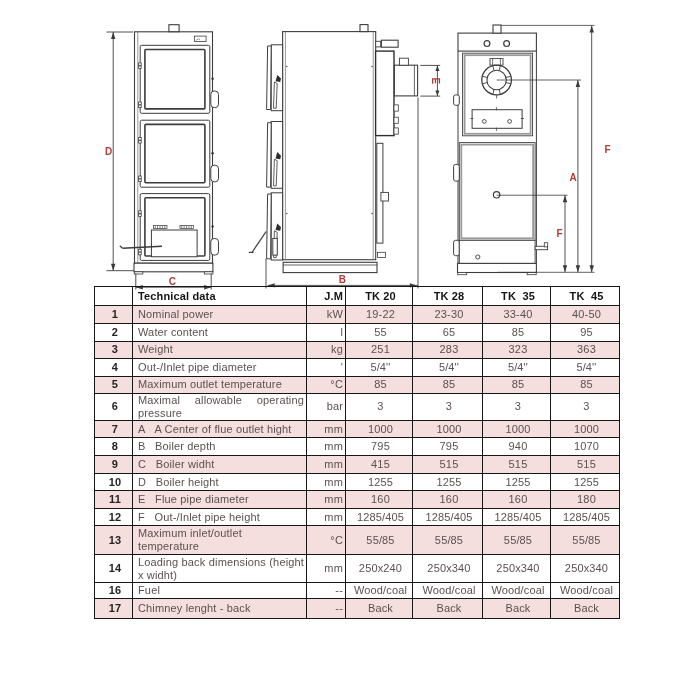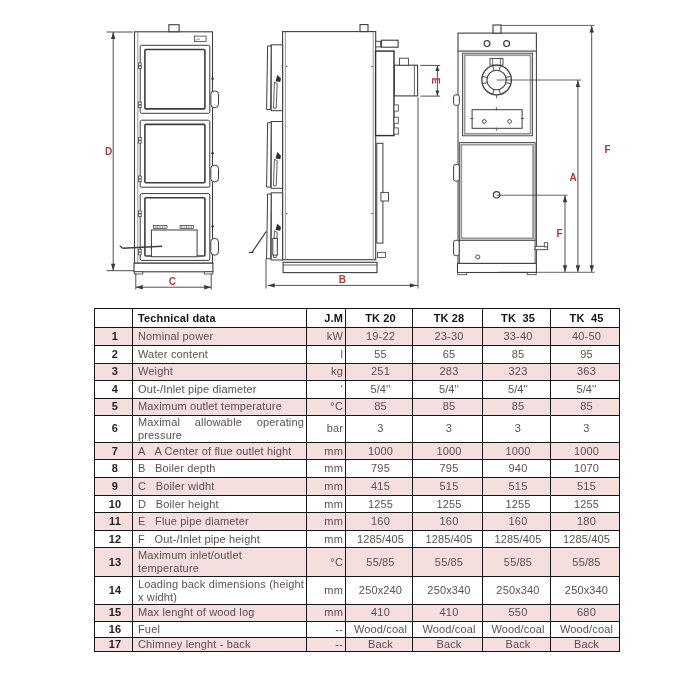--- a/index.html
+++ b/index.html
@@ -1,19 +1,19 @@
 <!DOCTYPE html>
 <html><head>
 <meta charset="utf-8">
 <style>
   html,body{margin:0;padding:0;background:#fff;}
   .page{position:relative;width:700px;height:700px;background:#fff;overflow:hidden;
         font-family:"Liberation Sans",sans-serif;}
   .dwg{position:absolute;left:0;top:0;filter:blur(0.35px);}
-  table.td{position:absolute;left:94px;top:308px;border-collapse:collapse;table-layout:fixed;
+  table.td{position:absolute;left:94px;top:286px;border-collapse:collapse;table-layout:fixed;
         width:525px;font-size:11px;color:#5b5150;letter-spacing:0.15px;}
   table.td td{border:1.5px solid #161616;padding:0 2px 0 5px;vertical-align:middle;line-height:1.18;
         overflow:hidden;}
   td.num{font-weight:bold;color:#272324;text-align:center;padding:0;}
   td.jm{text-align:right;padding:0;}
   td.v{text-align:center;padding:0;}
   tr.pink td{background:#f4dede;}
   tr.hd td{font-weight:bold;color:#141414;}
   .just{text-align:justify;text-align-last:auto;}
 </style>
@@ -479,41 +479,32 @@
           <td>
             <div class="just">Loading back dimensions (height x widht)</div>
           </td>
           <td class="jm">mm</td>
           <td class="v">250x240</td>
           <td class="v">250x340</td>
           <td class="v">250x340</td>
           <td class="v">250x340</td>
         </tr>
 
-<tr class="pink" style="height:16.8px">
-          <td class="num">15</td>
-          <td>Max lenght of wood log</td>
-          <td class="jm">mm</td>
-          <td class="v">410</td>
-          <td class="v">410</td>
-          <td class="v">550</td>
-          <td class="v">680</td>
-        </tr>
 
 <tr style="height:16.6px">
           <td class="num">16</td>
           <td>Fuel</td>
           <td class="jm">--</td>
           <td class="v">Wood/coal</td>
           <td class="v">Wood/coal</td>
           <td class="v">Wood/coal</td>
           <td class="v">Wood/coal</td>
         </tr>
 
-<tr class="pink" style="height:14px">
+<tr class="pink" style="height:20px">
           <td class="num">17</td>
           <td>Chimney lenght - back</td>
           <td class="jm">--</td>
           <td class="v">Back</td>
           <td class="v">Back</td>
           <td class="v">Back</td>
           <td class="v">Back</td>
         </tr>
 </tbody>
     </table>

